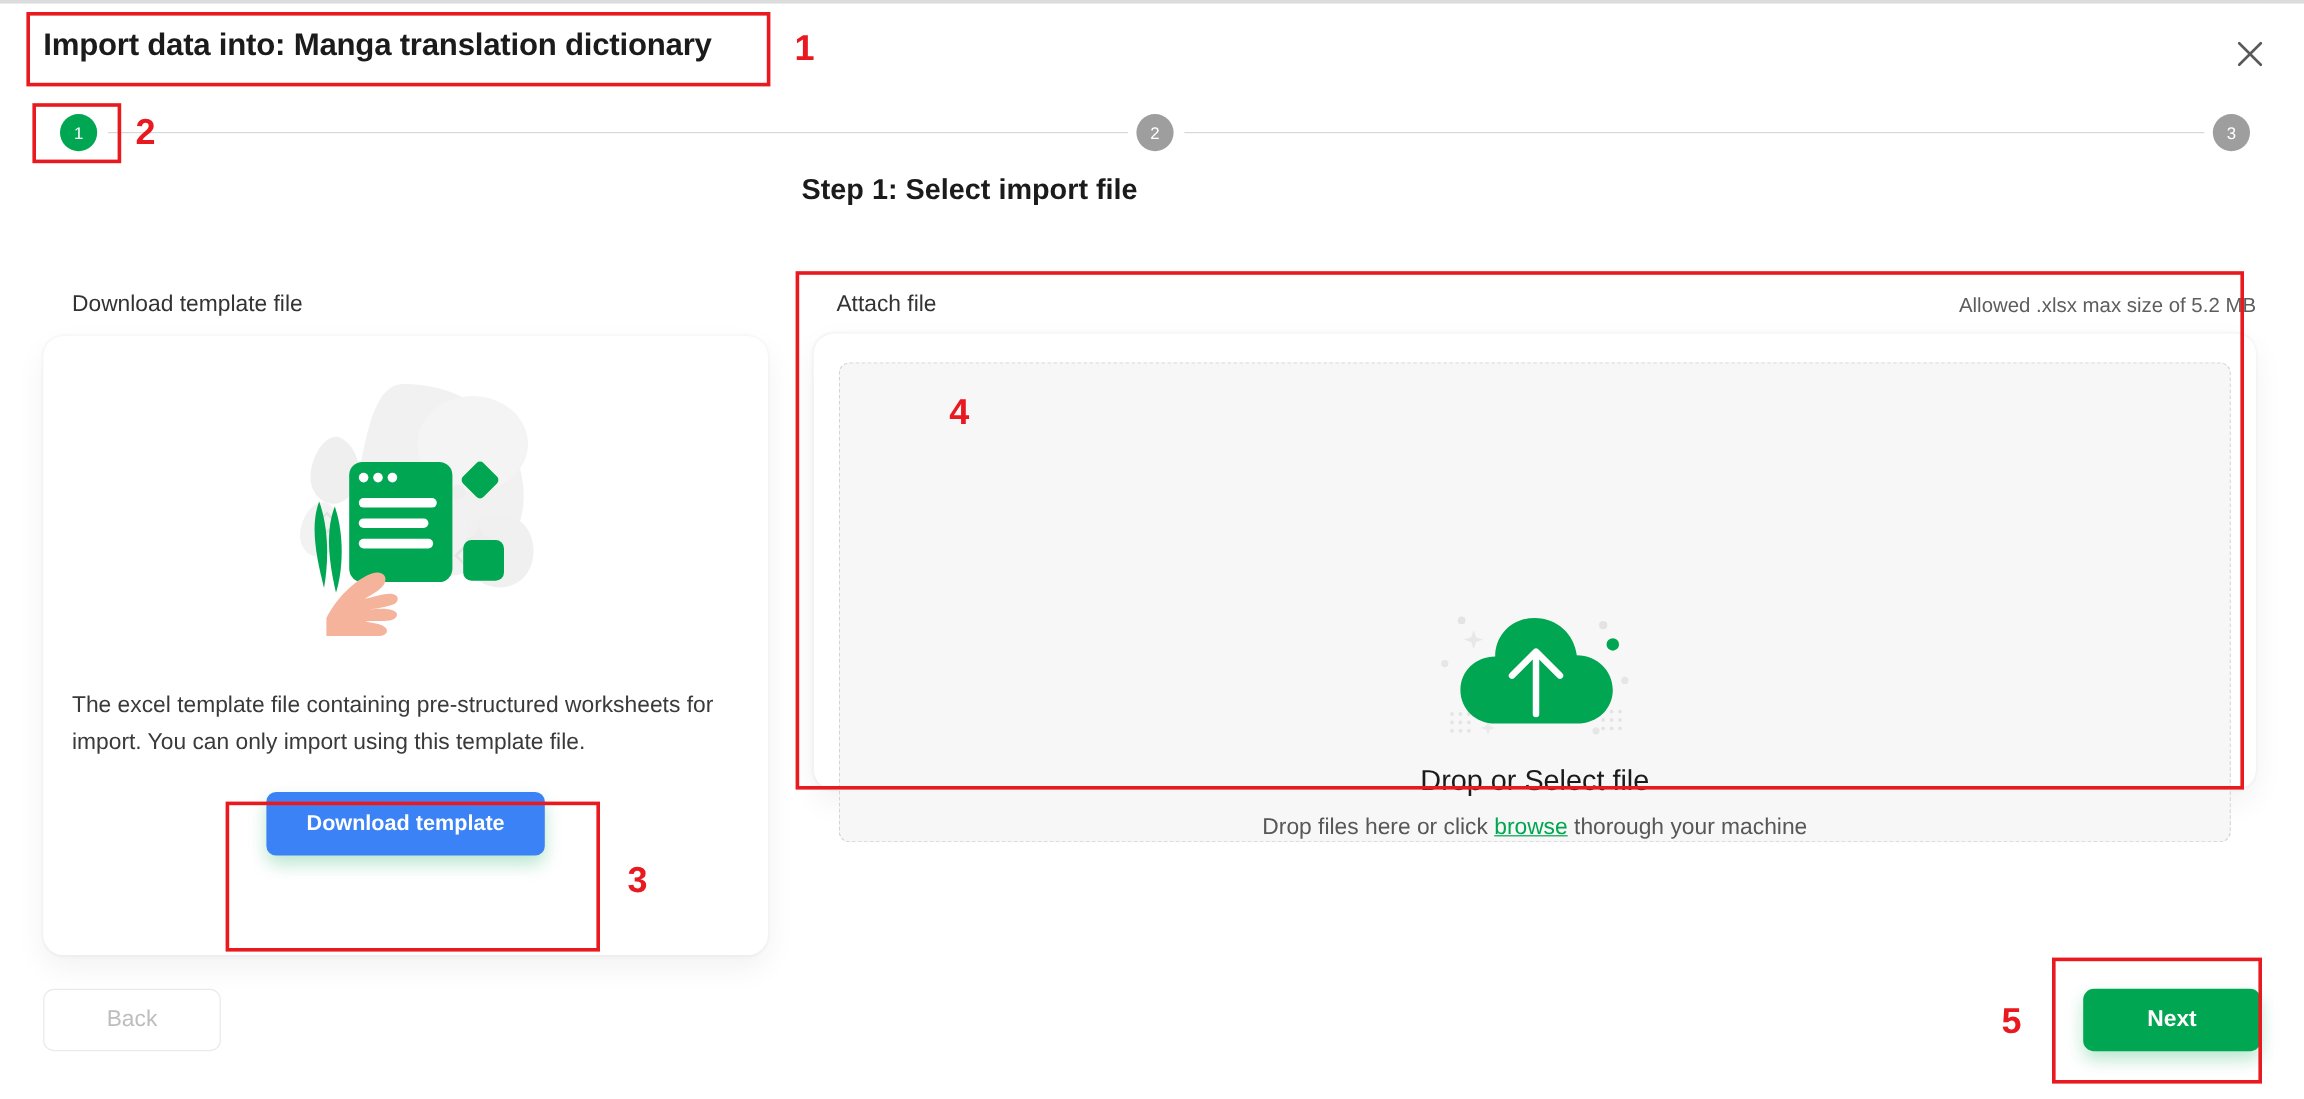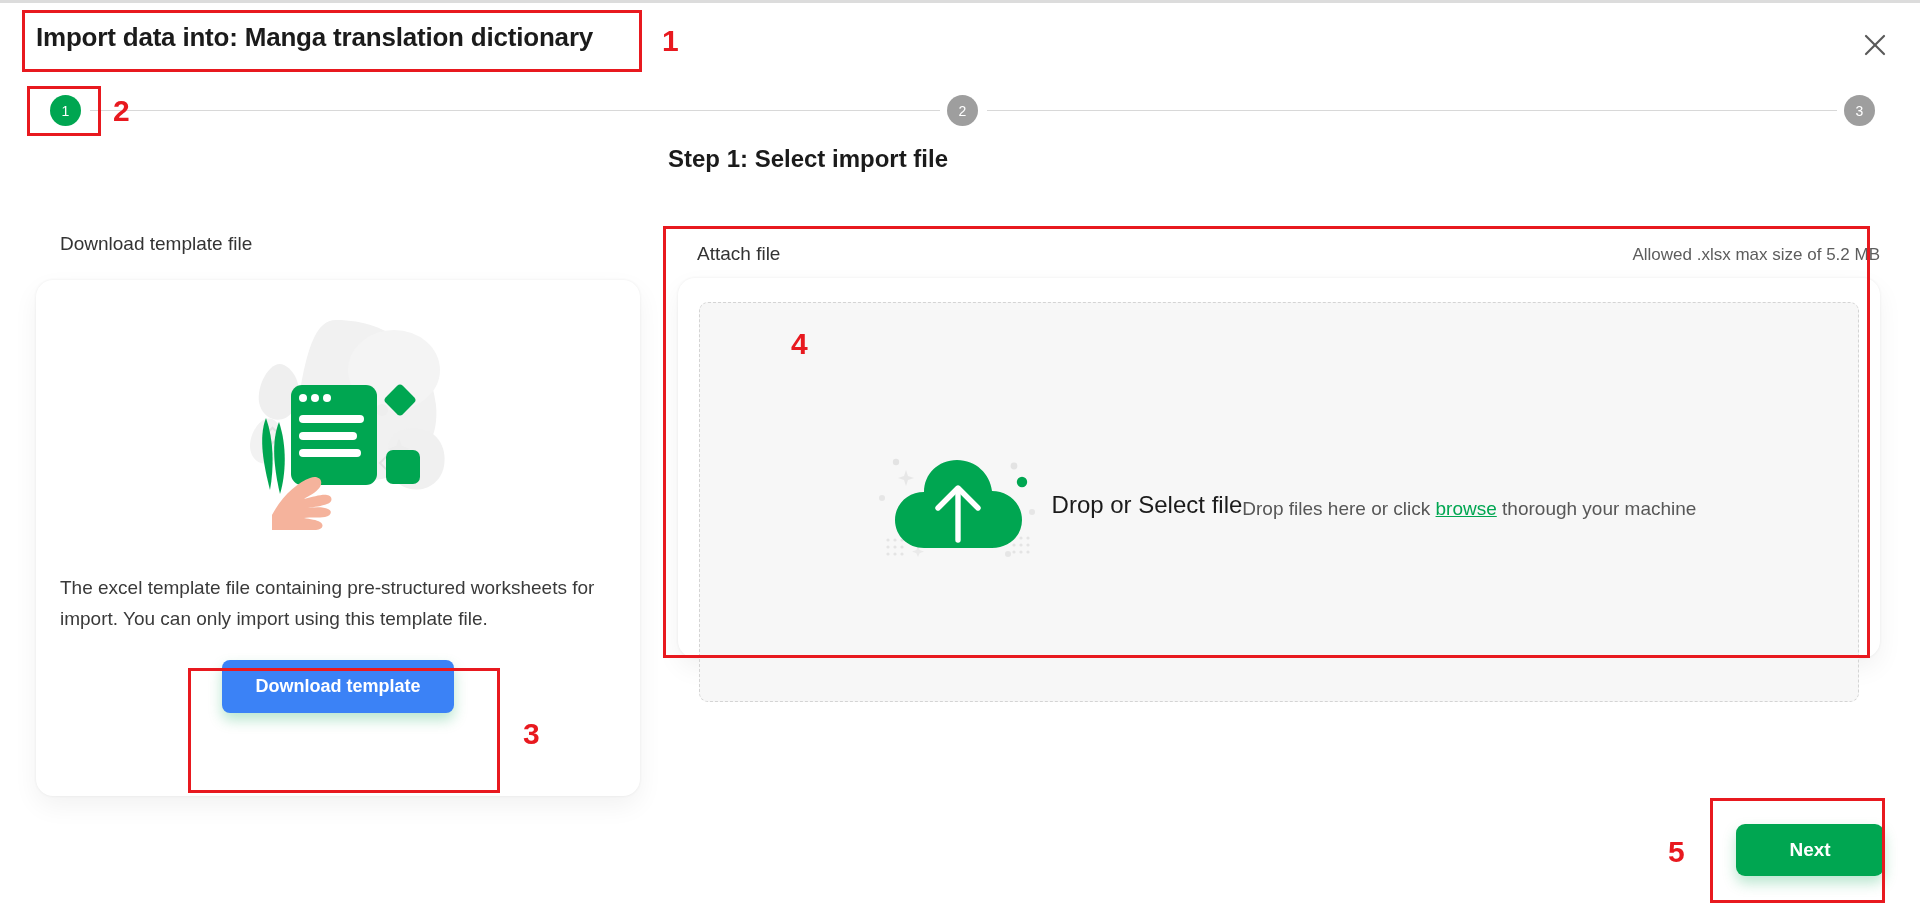--- a/index.html
+++ b/index.html
@@ -83,21 +83,21 @@
     position: absolute;
     left: 0; top: 184px; width: 1920px;
     text-align: center;
     font-size: 19px;
     color: #4d4d4d;
   }
 
   
   .left-col-label {
     position: absolute;
-    left: 60px; top: 233px;
+    left: 60px; top: 243px;
     font-size: 19px;
     color: #333333;
   }
   .template-card {
     position: absolute;
     left: 36px; top: 280px;
     width: 604px; height: 516px;
     background: #ffffff;
     border-radius: 17px;
     box-shadow: 0 0 3px rgba(0,0,0,0.07), 0 10px 26px rgba(0,0,0,0.055);
@@ -152,22 +152,22 @@
     box-shadow: 0 0 3px rgba(0,0,0,0.07), 0 10px 26px rgba(0,0,0,0.055);
   }
   .dropzone {
     position: absolute;
     left: 21px; top: 24px;
     width: 1160px; height: 400px;
     background: #f7f7f7;
     border: 1px dashed #d4d4d4;
     border-radius: 9px;
     cursor: pointer;
-    display: flex; flex-direction: row;
-    align-items: center; justify-content: center;
+    display: flex; flex-direction: column;
+    align-items: center; justify-content: flex-end;
   }
   .cloud-wrap {
     margin-top: 18px;
     width: 190px; height: 130px;
     position: relative;
   }
   .drop-title {
     margin-top: 6px;
     font-size: 24px;
     color: #1b1b1b;
@@ -334,20 +334,21 @@
             <line x1="96" y1="94" x2="96" y2="44"></line>
             <polyline points="76,62 96,42 116,62" stroke-linejoin="round"></polyline>
           </g>
         </svg>
       </div>
       <div class="drop-title">Drop or Select file</div>
       <div class="drop-sub"><span>Drop files here or click </span><span class="browse-link">browse</span><span> thorough your machine</span></div>
     </div>
   </div>
 
+  <button class="back-btn">Back</button>
   <button class="next-btn">Next</button>
 
   <div class="anno-box" style="left:22px; top:10px; width:620px; height:62px;"></div>
   <div class="anno-num" style="left:662px; top:24px;">1</div>
 
   <div class="anno-box" style="left:27px; top:86px; width:74px; height:50px;"></div>
   <div class="anno-num" style="left:113px; top:94px;">2</div>
 
   <div class="anno-box" style="left:188px; top:668px; width:312px; height:125px;"></div>
   <div class="anno-num" style="left:523px; top:717px;">3</div>

